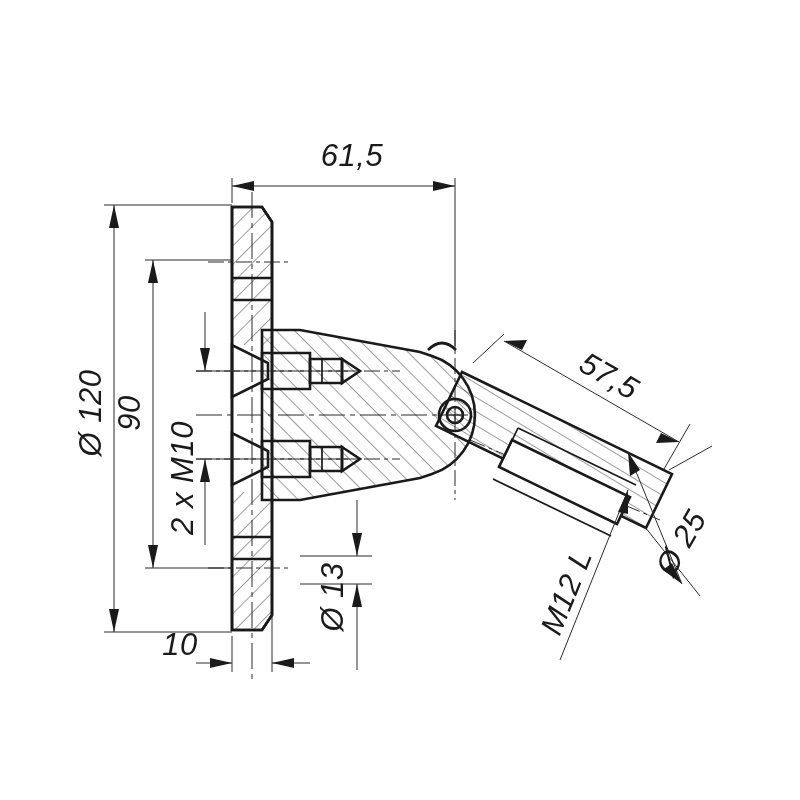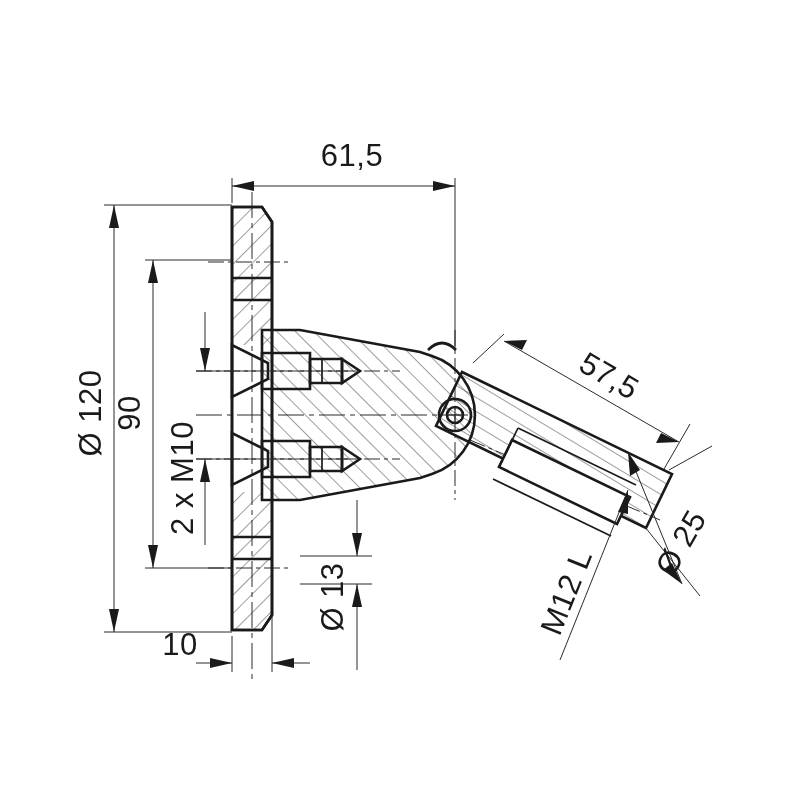--- a/index.html
+++ b/index.html
@@ -11,20 +11,21 @@
     width: 800px;
     height: 800px;
     overflow: hidden;
     font-family: "Liberation Sans", sans-serif;
   }
   #drawing-root {
     position: relative;
     width: 644px;
     height: 800px;
     background: #737373;
+    font-style: italic;
   }
   svg#cad {
     display: block;
     width: 800px;
     height: 800px;
   }
   .outline {
     fill: none;
     stroke: #1a1a1a;
     stroke-width: 2.6;

